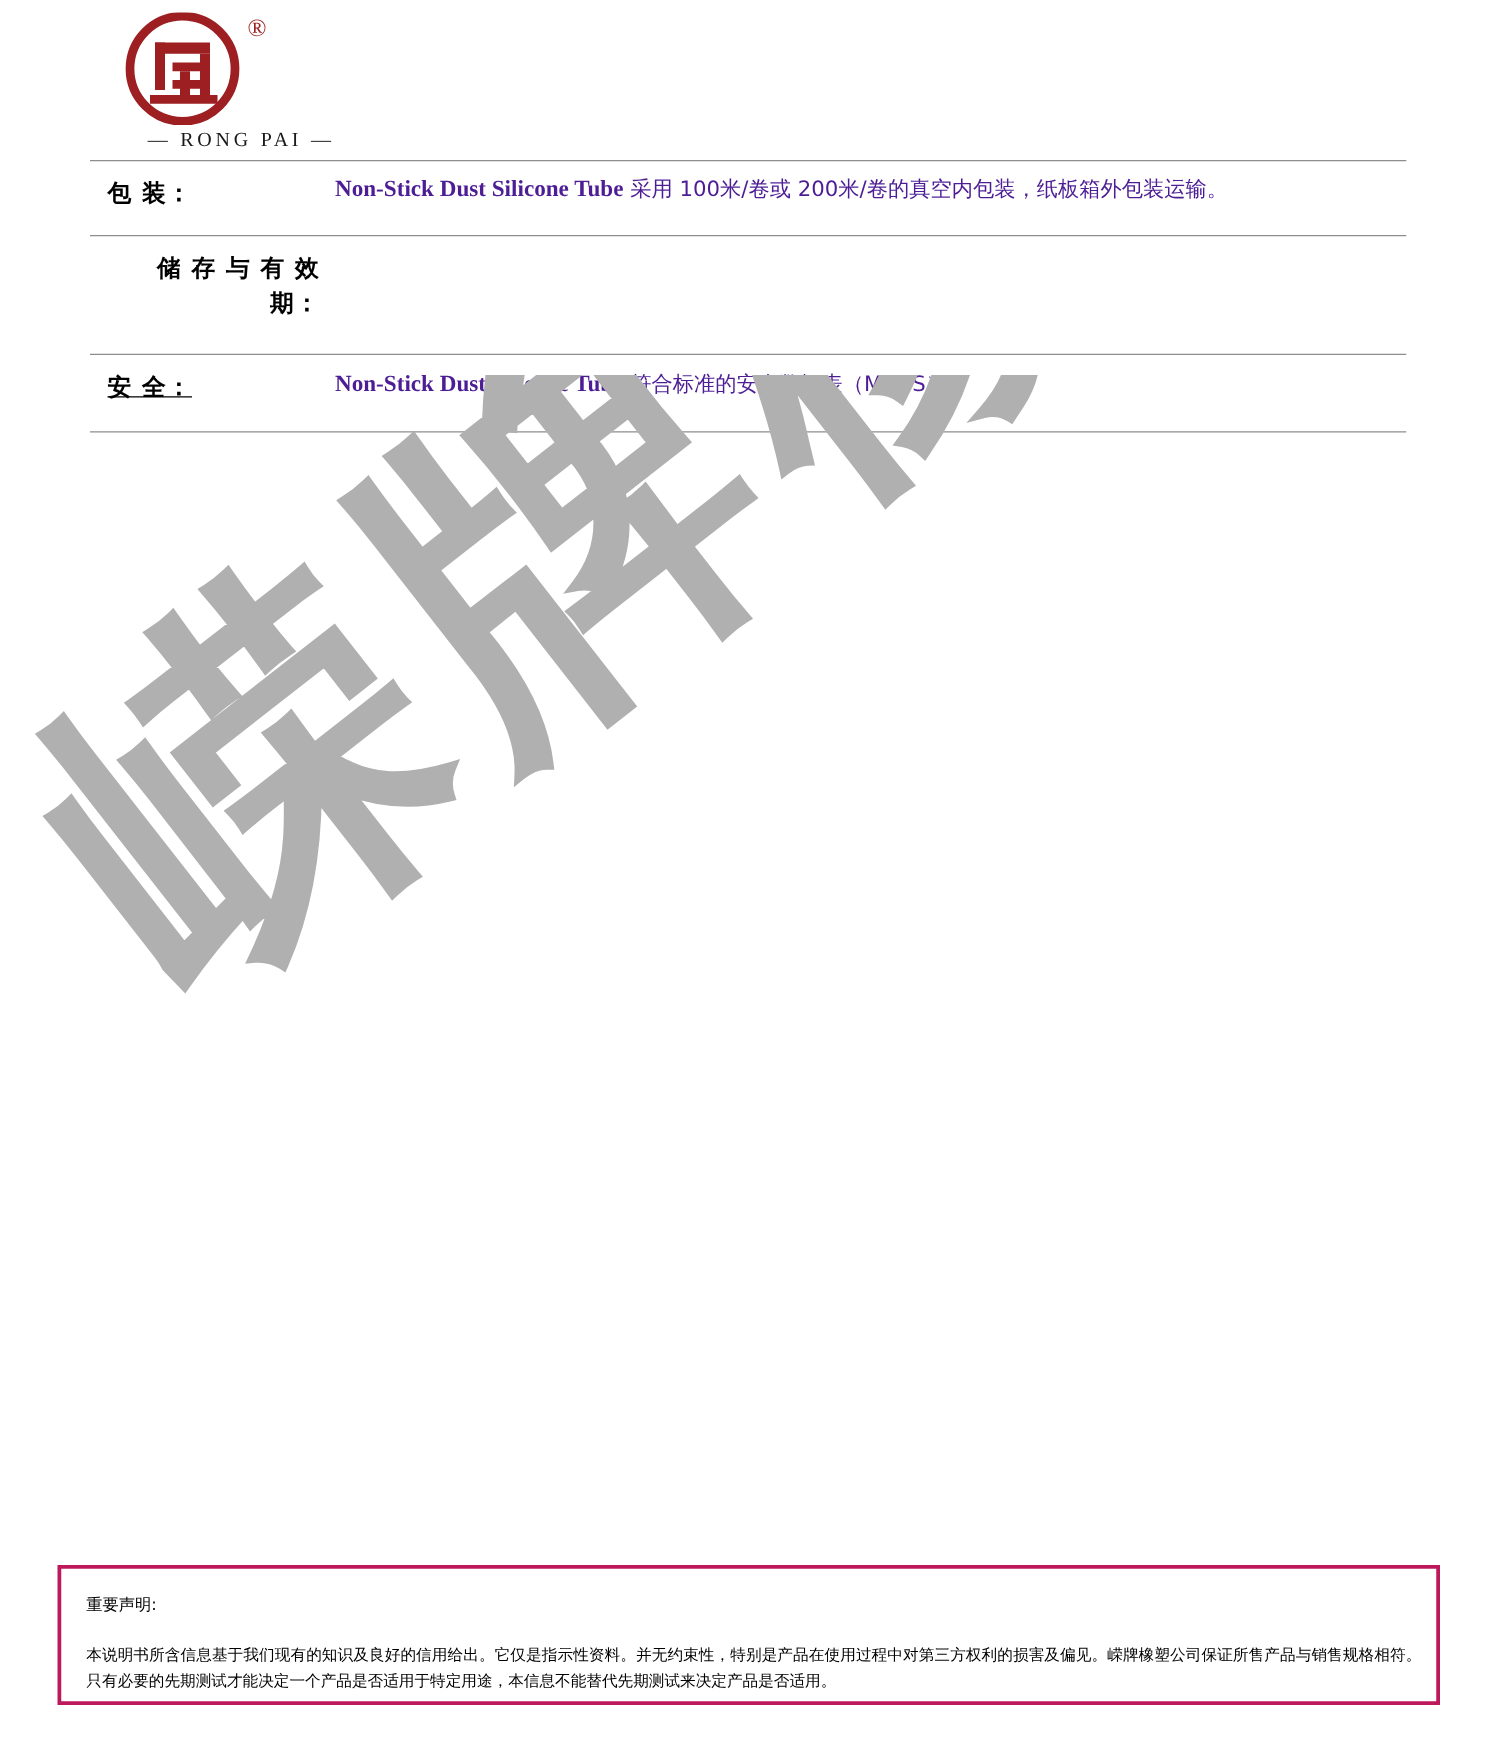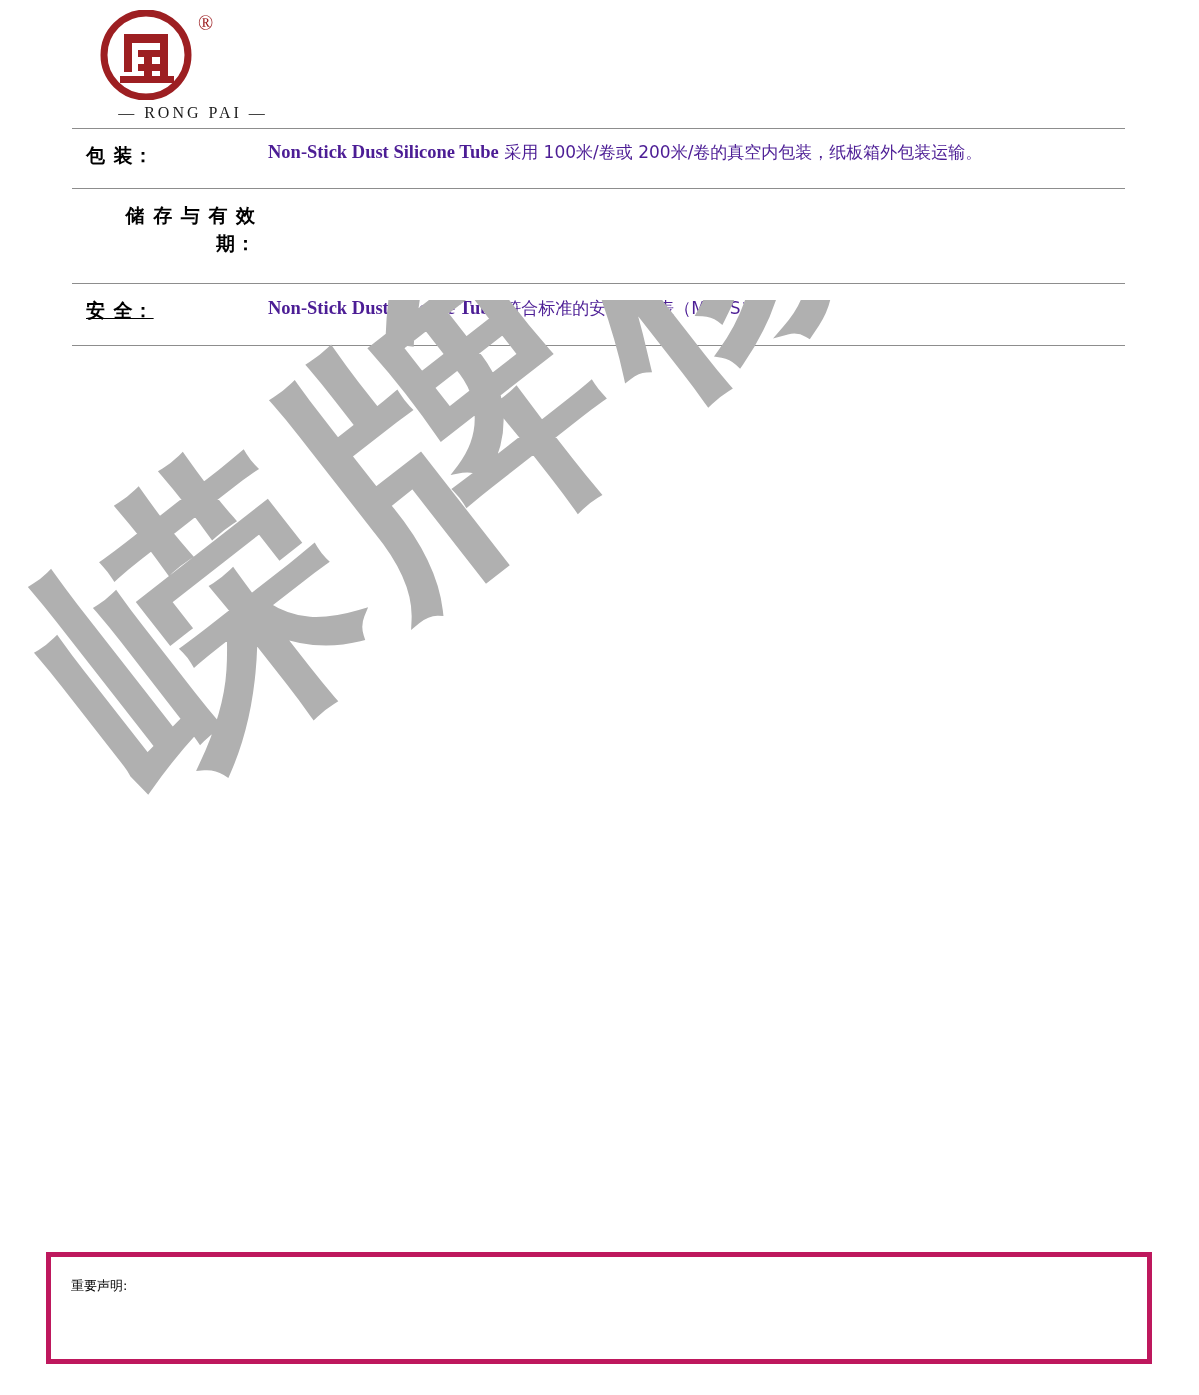--- a/index.html
+++ b/index.html
@@ -132,21 +132,21 @@
     letter-spacing: 20px;
   }
 
   
   .disclaimer {
     position: absolute;
     left: 46px;
     top: 1252px;
     width: 1106px;
     height: 112px;
-    border: 5px solid #be185d;
+    border: 3px solid #be185d;
     box-sizing: border-box;
     background: transparent;
   }
   .disclaimer-title {
     position: absolute;
     left: 20px;
     top: 20px;
     font-family: "DejaVu Sans", sans-serif;
     font-size: 13px;
     color: #000;
@@ -199,15 +199,16 @@
   <div class="row-body" id="body-safety">
     <span class="en">Non-Stick Dust Silicone Tube</span><span class="cn"> 符合标准的安全数据表（MSDS）。</span>
   </div>
 
   <div class="watermark">
     <div class="wm-text">嵘牌橡塑</div>
   </div>
 
   <div class="disclaimer">
     <div class="disclaimer-title">重要声明:</div>
+    <div class="disclaimer-body">本说明书所含信息基于我们现有的知识及良好的信用给出。它仅是指示性资料。并无约束性，特别是产品在使用过程中对第三方权利的损害及偏见。嵘牌橡塑公司保证所售产品与销售规格相符。只有必要的先期测试才能决定一个产品是否适用于特定用途，本信息不能替代先期测试来决定产品是否适用。</div>
   </div>
 
 </div>
 
 </body></html>

